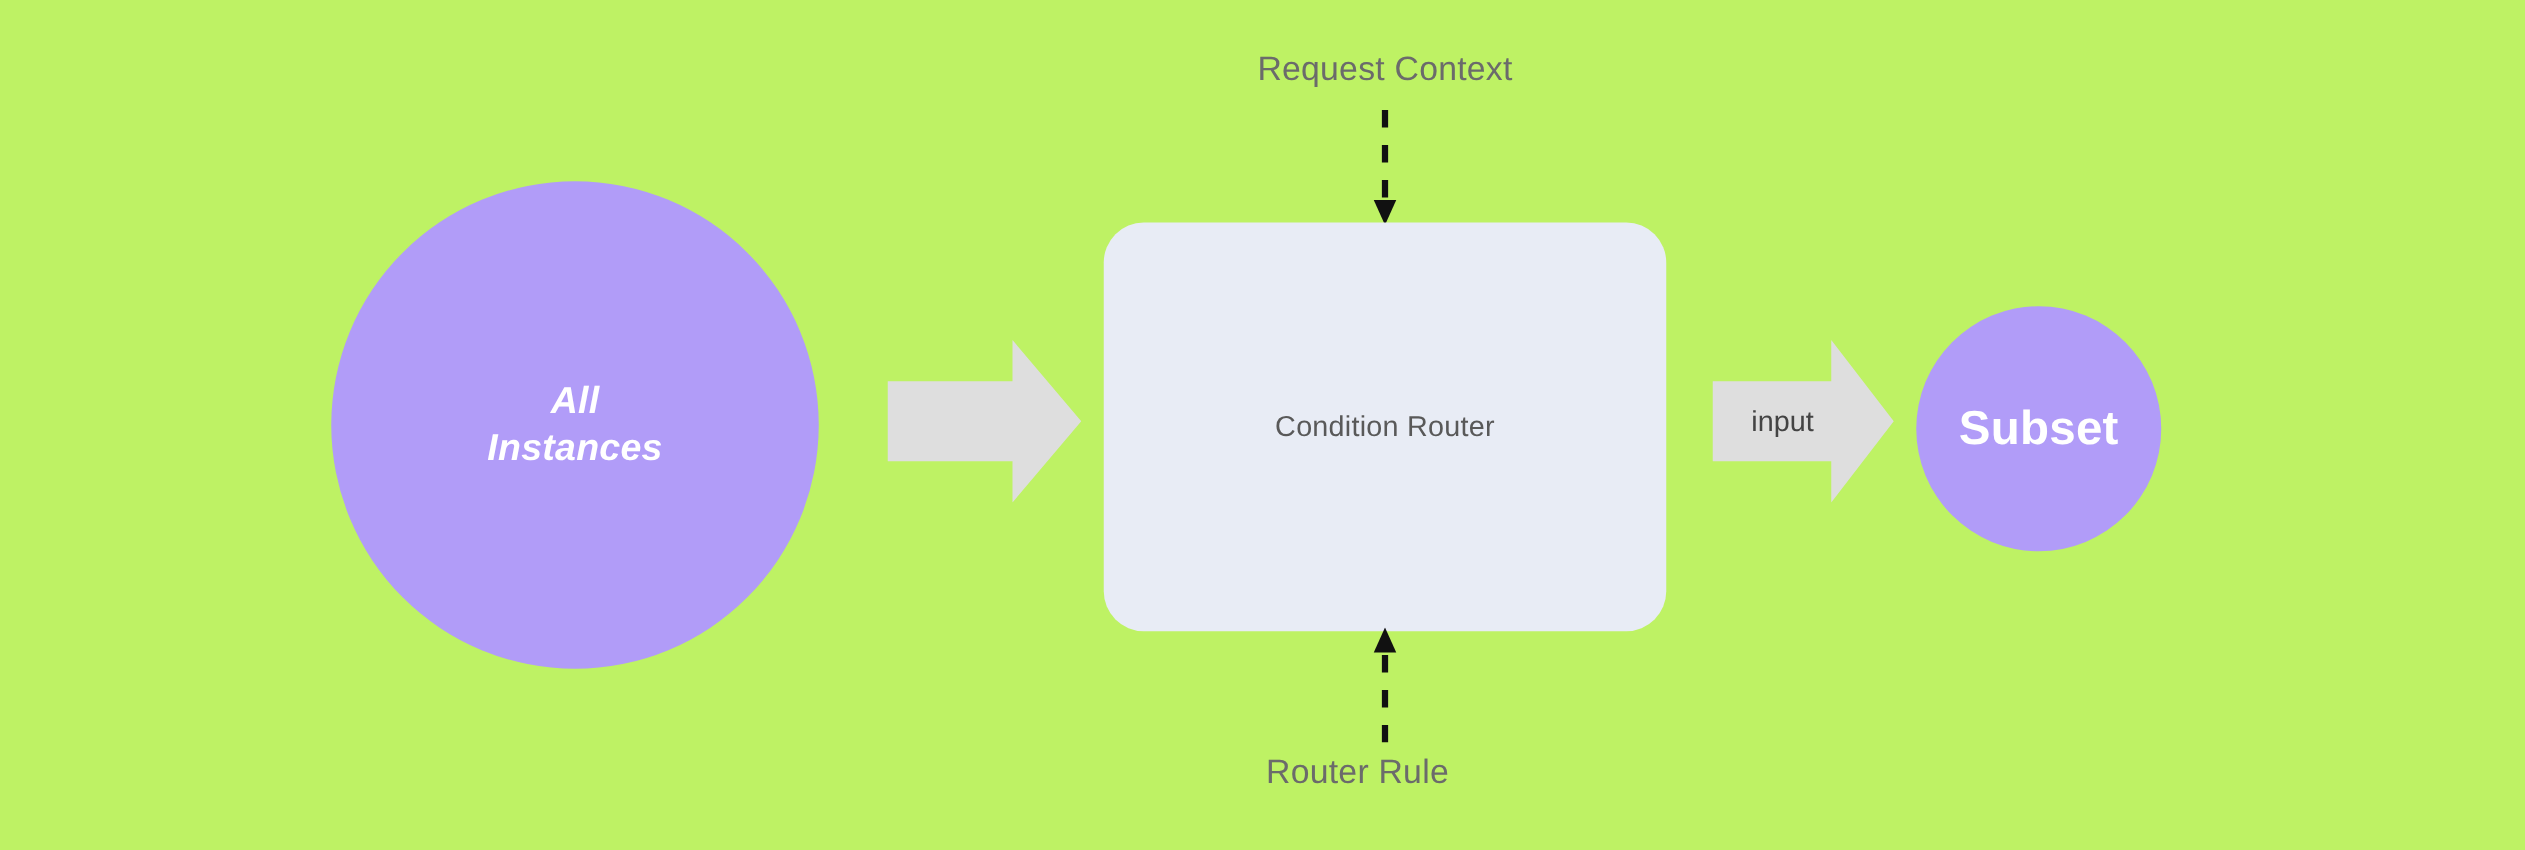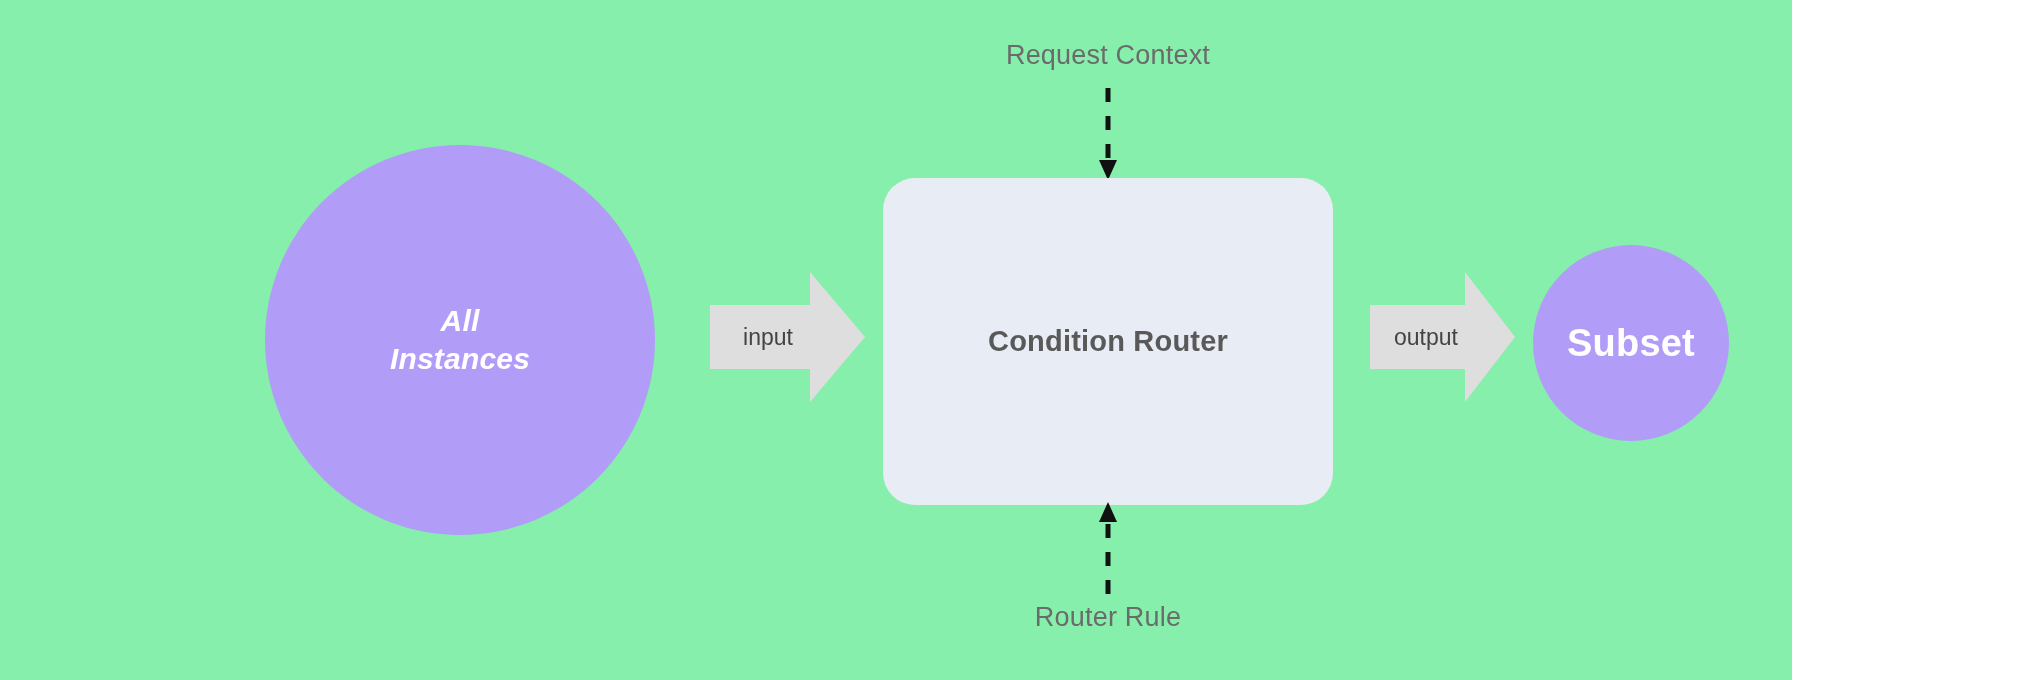--- a/index.html
+++ b/index.html
@@ -5,23 +5,23 @@
   html, body {
     margin: 0;
     padding: 0;
     background: #ffffff;
   }
   body {
     font-family: "Liberation Sans", sans-serif;
   }
   #canvas {
     position: relative;
-    width: 1792px;
+    width: 2020px;
     height: 680px;
-    background: #86efac;
+    background: #bef264;
     overflow: hidden;
   }
 
   
   .circle {
     position: absolute;
     border-radius: 50%;
     background: #b19cf8;
     display: flex;
     align-items: center;
@@ -59,22 +59,22 @@
     top: 178px;
     width: 450px;
     height: 327px;
     background: #e8ecf5;
     border-radius: 32px;
     display: flex;
     align-items: center;
     justify-content: center;
   }
   #router-box .box-label {
-    font-size: 29px;
-    font-weight: bold;
+    font-size: 23px;
+    font-weight: normal;
     color: #595959;
     letter-spacing: 0.2px;
   }
 
   
   .block-arrow {
     position: absolute;
     width: 155px;
     height: 130px;
   }
@@ -115,21 +115,21 @@
   
   .side-label {
     position: absolute;
     width: 420px;
     text-align: center;
     font-size: 27px;
     color: #6b6b6b;
     letter-spacing: 0.2px;
   }
   #label-request-context { left: 898px; top: 40px; }
-  #label-router-rule     { left: 898px; top: 602px; }
+  #label-router-rule     { left: 876px; top: 602px; }
 </style>
 </head>
 <body>
 
 <div id="canvas">
 
   <div class="side-label" id="label-request-context">Request Context</div>
 
   <div class="dashed-connector" id="connector-request-context">
     <svg width="26" height="92" viewBox="0 0 26 92">
@@ -140,32 +140,31 @@
 
   <div class="circle" id="circle-all-instances">
     <span class="circle-label">All
 Instances</span>
   </div>
 
   <div class="block-arrow" id="arrow-input">
     <svg width="155" height="130" viewBox="0 0 155 130">
       <polygon points="0,33 100,33 100,0 155,65 100,130 100,97 0,97" fill="#dedede"></polygon>
     </svg>
-    <span class="arrow-text">input</span>
   </div>
 
   <div id="router-box">
     <span class="box-label">Condition Router</span>
   </div>
 
   <div class="block-arrow" id="arrow-output">
     <svg width="155" height="130" viewBox="0 0 155 130">
       <polygon points="0,33 95,33 95,0 145,65 95,130 95,97 0,97" fill="#dedede"></polygon>
     </svg>
-    <span class="arrow-text">output</span>
+    <span class="arrow-text">input</span>
   </div>
 
   <div class="circle" id="circle-subset">
     <span class="circle-label">Subset</span>
   </div>
 
   <div class="dashed-connector" id="connector-router-rule">
     <svg width="26" height="92" viewBox="0 0 26 92">
       <line x1="13" y1="92" x2="13" y2="20" stroke="#111111" stroke-width="5" stroke-dasharray="14 14"></line>
       <polygon points="13,0 4,20 22,20" fill="#111111"></polygon>

